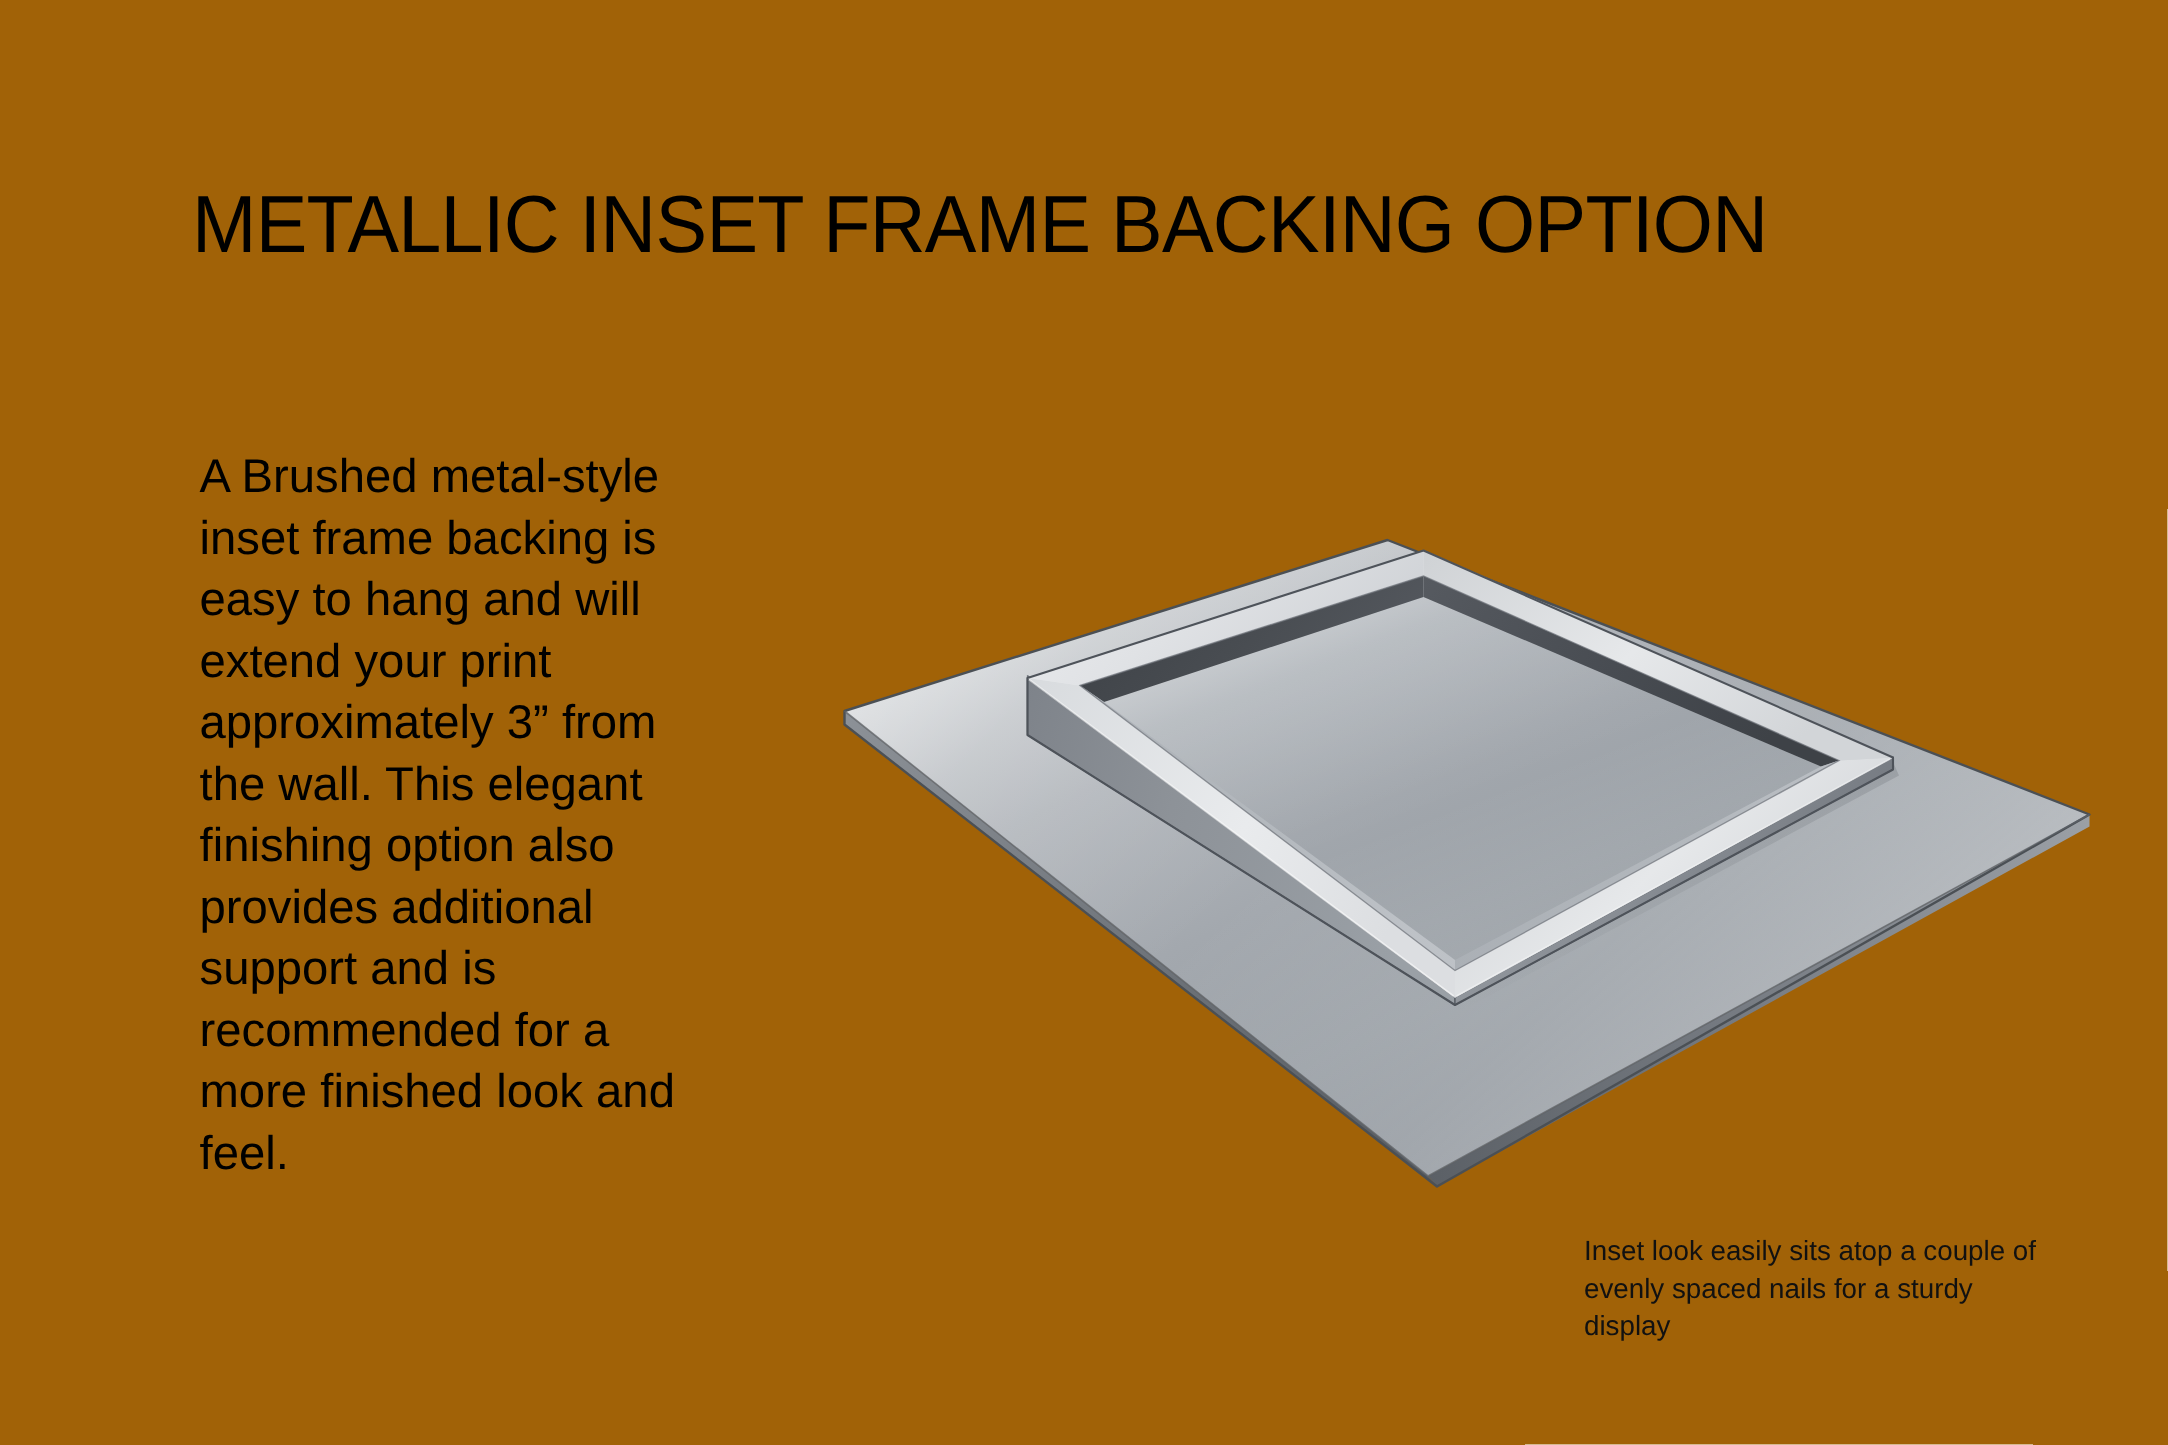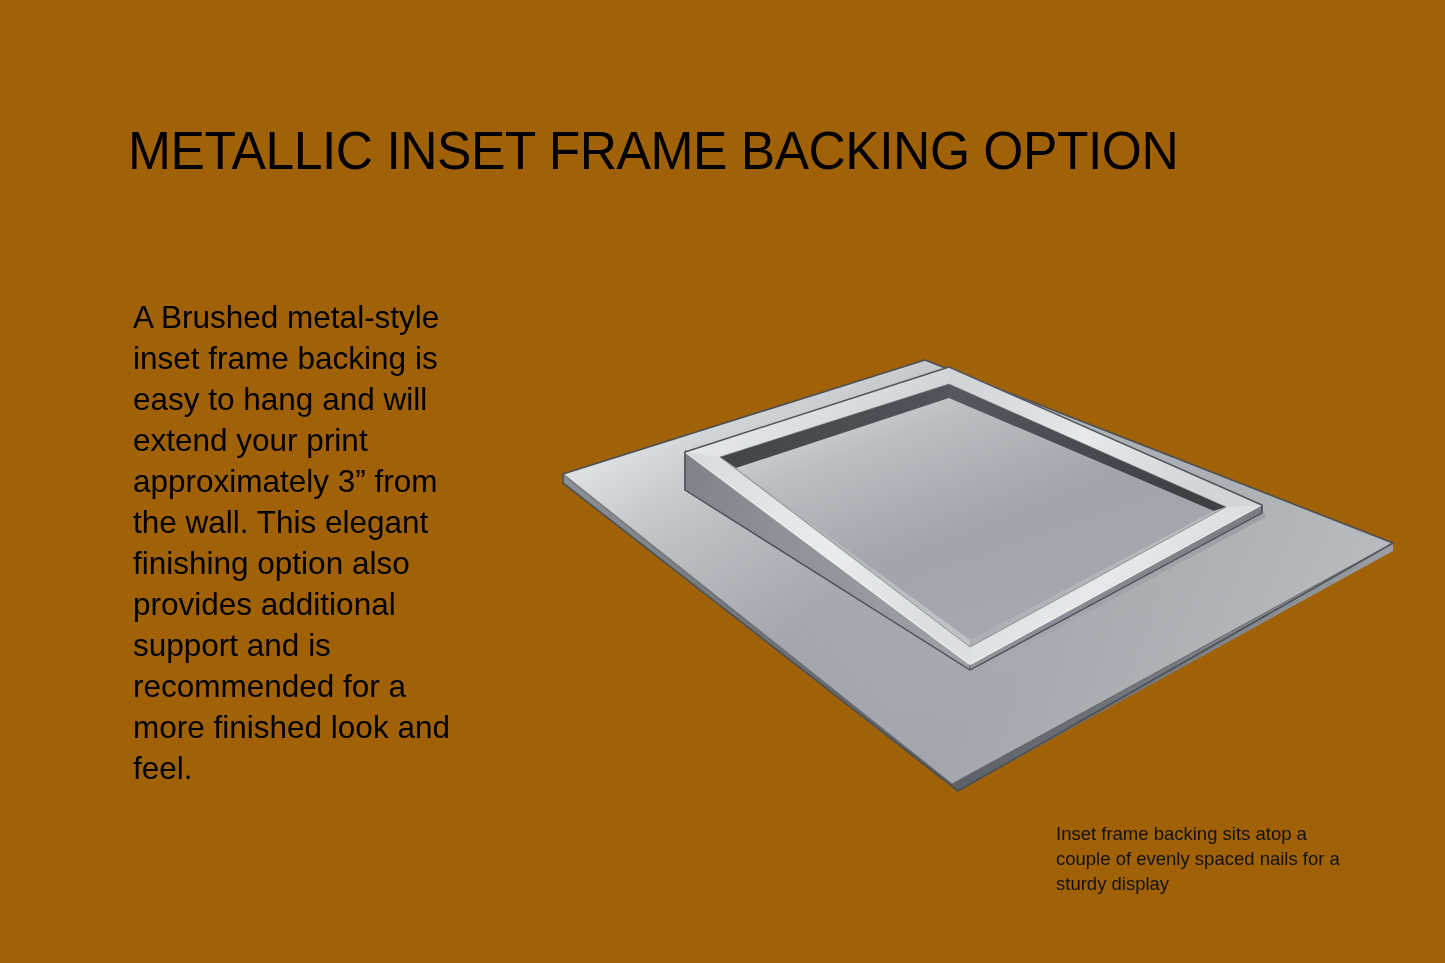--- a/index.html
+++ b/index.html
@@ -253,15 +253,15 @@
 
       <path d="M 180,122 L 409,49 L 686,172 L 430,312 Z" fill="none" stroke="#6f747a" stroke-width="0.9" opacity="0.7"></path>
 
       <path d="M 145,117 L 409,32 L 722,170 L 722,178 L 430,335 L 145,155 Z" fill="none" stroke="#4e535a" stroke-width="1.4" stroke-linejoin="round"></path>
 
       <path d="M 146,118 L 429,329" fill="none" stroke="#ffffff" stroke-width="1.3" opacity="0.55"></path>
       <path d="M 431,329 L 720,171" fill="none" stroke="#ffffff" stroke-width="1.1" opacity="0.4"></path>
     </svg>
   </div>
 
-  <p id="caption">Inset frame backing sits atop a couple of evenly spaced nails for a sturdy display</p>
+  <p id="caption">Inset look easily sits atop a couple of evenly spaced nails for a sturdy display</p>
 
 </div>
 
 </body></html>

